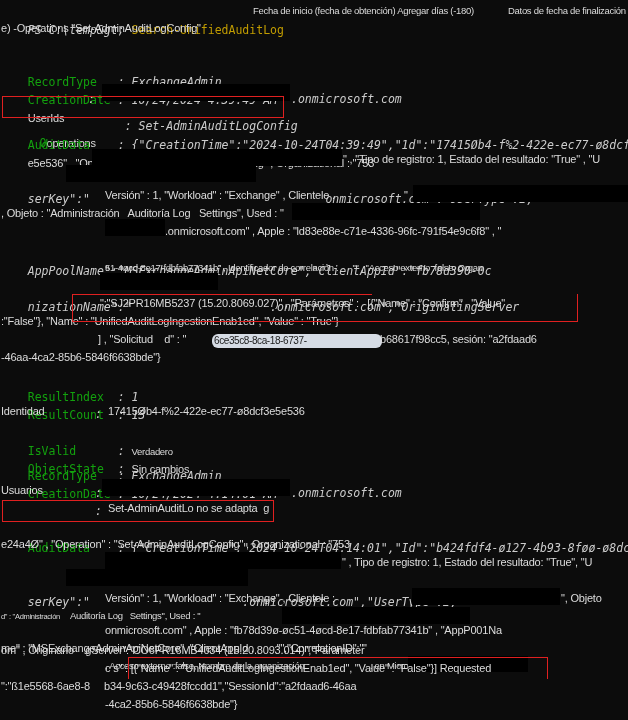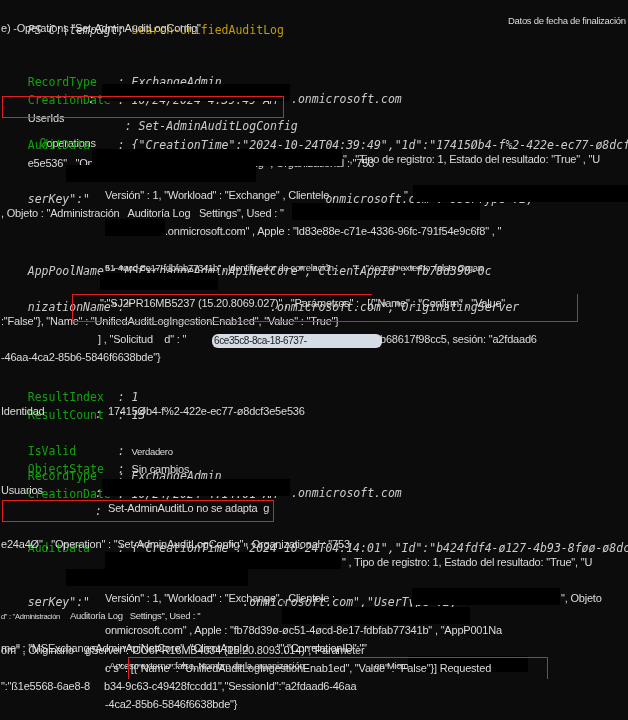--- a/index.html
+++ b/index.html
@@ -51,21 +51,22 @@
   .rline{position:absolute;background:#e02020;height:1.3px;}
 </style>
 </head>
 <body>
 
 <div id="console" data-name="powershell-console">
 
   <div class="ln" style="top:2px;" data-name="prompt-line">
     <span class="w" data-name="prompt-path">PS C:\temp&amp;gt;</span><span> </span><span class="y" data-name="command-name">Search-UnifiedAuditLog</span>
   </div>
-  <div class="abs ov sm" style="left:508px;top:15px;" data-name="prompt-arg-note-2">Datos de fecha de finalización</div>
+  <div class="abs ov sm" style="left:253px;top:5px;" data-name="prompt-arg-note-1">Fecha de inicio (fecha de obtención) Agregar días (-180)</div>
+  <div class="abs ov sm" style="left:508px;top:5px;" data-name="prompt-arg-note-2">Datos de fecha de finalización</div>
   <div class="abs ov" style="left:1px;top:22px;" data-name="prompt-continuation">e) -Operations "Set-AdminAuditLogConfig"</div>
 
   <div class="ln" style="top:54px;" data-name="record-1-recordtype-row">
     <span class="g" data-name="field-label-recordtype">RecordType</span><span class="w">   : </span><span class="w" data-name="field-value-recordtype">ExchangeAdmin</span>
   </div>
 
   <div class="ln" style="top:72px;" data-name="record-1-creationdate-row">
     <span class="g" data-name="field-label-creationdate">CreationDate</span><span class="w"> : </span><span class="w" data-name="field-value-creationdate">10/24/2024 4:39:49 AM</span>
   </div>
 

